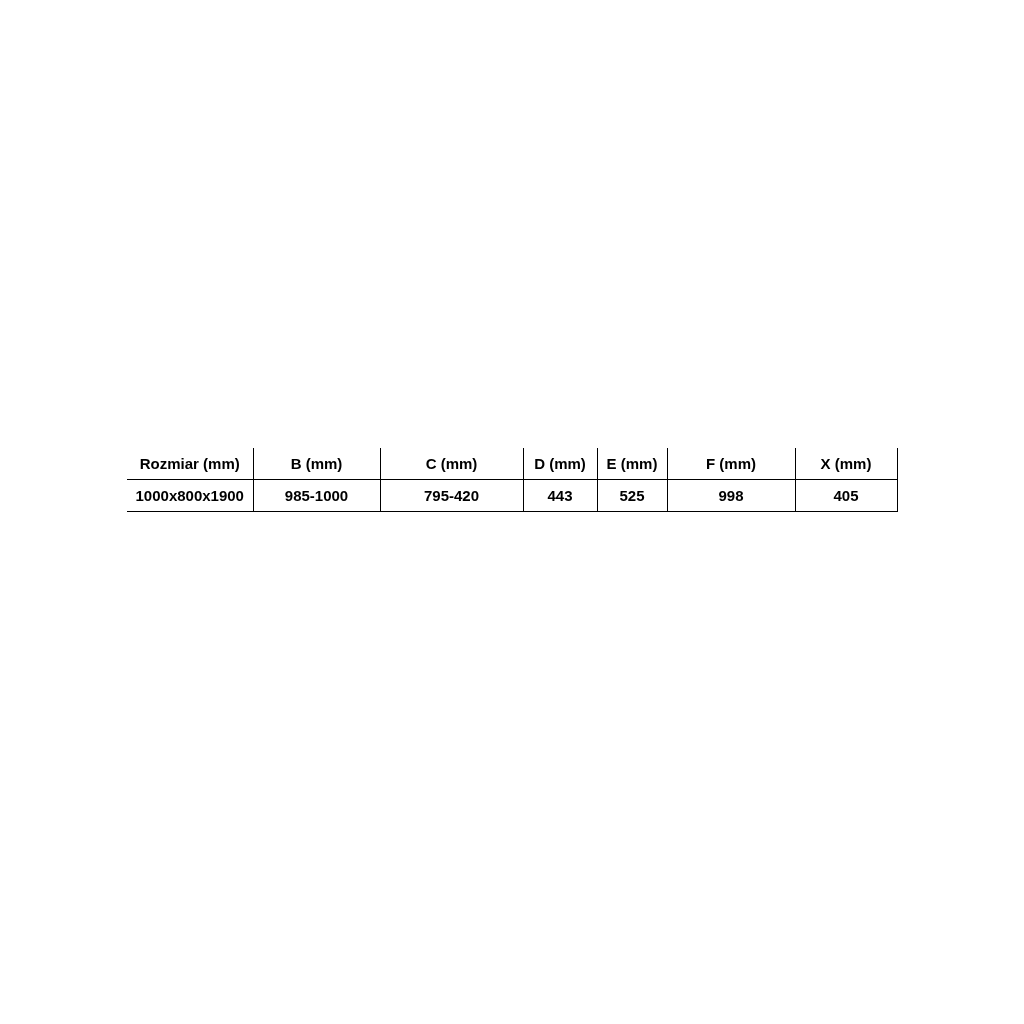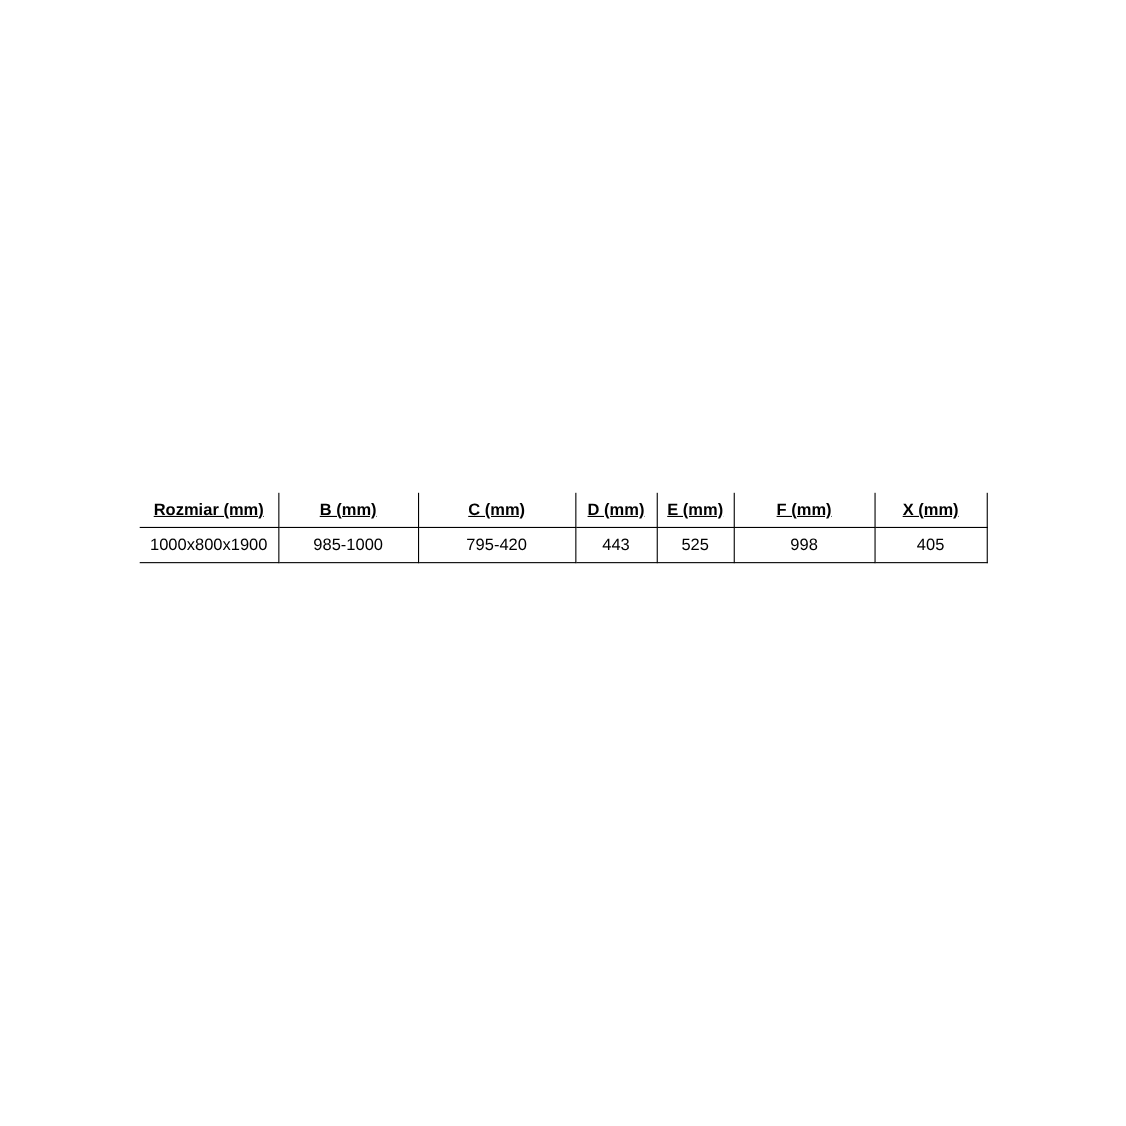--- a/index.html
+++ b/index.html
@@ -30,23 +30,23 @@
   .spec-table td {
     border: 1px solid #000000;
     text-align: center;
     vertical-align: middle;
     font-size: 15px;
     padding: 0 2px;
     overflow: hidden;
     white-space: nowrap;
   }
   
-  .spec-table thead th { border-top: none; height: 31px; font-weight: bold; text-decoration: underline; }
+  .spec-table thead th { border-top: none; height: 31px; font-weight: bold; }
   .spec-table tr > :first-child { border-left: none; }
-  .spec-table tbody td { height: 32px; font-weight: normal; }
+  .spec-table tbody td { height: 32px; font-weight: bold; }
 </style>
 </head>
 <body>
 
 <div class="canvas">
   <table class="spec-table">
     <colgroup>
       <col style="width:126px">
       <col style="width:127px">
       <col style="width:143px">

